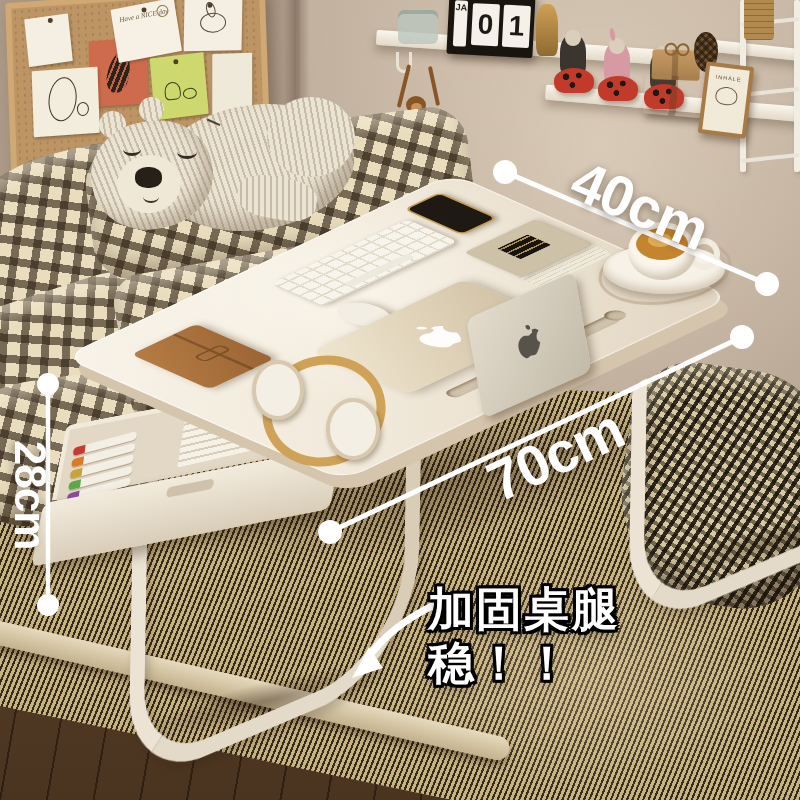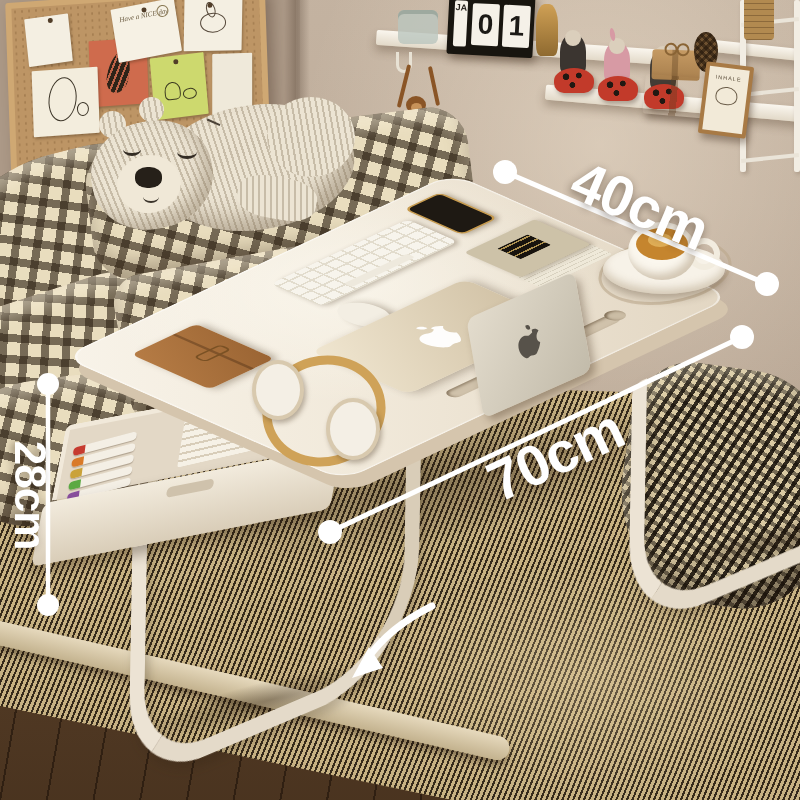--- a/index.html
+++ b/index.html
@@ -369,14 +369,18 @@
       <circle cx="48" cy="605" r="11" stroke="none"></circle>
     </g>
     <path d="M432 606 C 404 620, 382 638, 368 658" stroke="#ffffff" stroke-width="7" fill="none" stroke-linecap="round"></path>
     <polygon points="352,678 369,647 383,668" fill="#ffffff"></polygon>
   </svg>
 
   <div class="dim-label" style="left:540px;top:172px;width:200px;font-size:57px;transform:rotate(23deg);">40cm</div>
   <div class="dim-label" style="left:455px;top:422px;width:200px;font-size:57px;transform:rotate(-25deg);">70cm</div>
   <div class="dim-label" style="left:-70px;top:470px;width:200px;font-size:44px;transform:rotate(90deg);">28cm</div>
 
+  <div class="callout">
+    <div>加固桌腿</div>
+    <div>稳！！</div>
+  </div>
 
 </div>
 
 </body></html>

